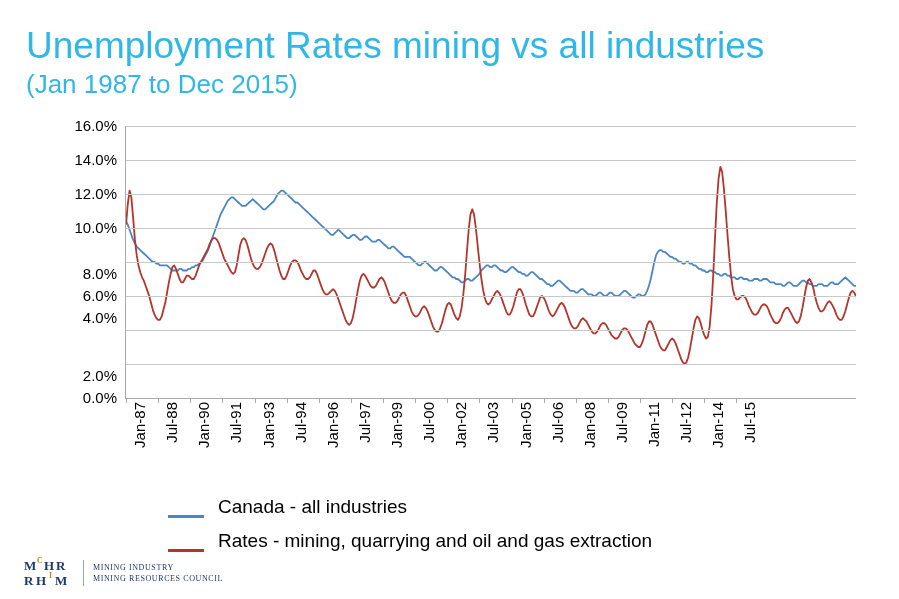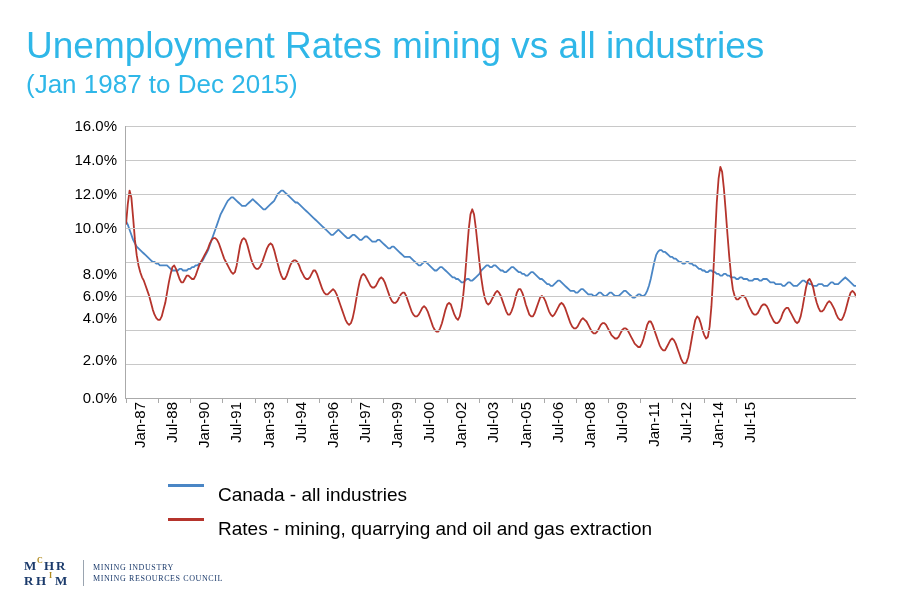--- a/index.html
+++ b/index.html
@@ -115,21 +115,21 @@
   }
   
   #legend {
     position: absolute;
     left: 168px;
     top: 484px;
     width: 640px;
   }
   .legend-row {
     display: flex;
-    align-items: flex-start;
+    align-items: flex-end;
     height: 34px;
   }
   .legend-swatch {
     width: 36px;
     height: 3px;
     margin-right: 14px;
     flex: 0 0 auto;
   }
   .legend-text {
     font-size: 19px;
@@ -183,21 +183,21 @@
 <div id="slide">
 
   <div class="title-block">
     <h1 class="chart-title">Unemployment Rates mining vs all industries</h1>
     <div class="chart-subtitle">(Jan 1987 to Dec 2015)</div>
   </div>
 
   <div id="chart-area">
     <div id="ylabels">
         <div class="ytick-label" style="top: 272px;">0.0%</div>
-        <div class="ytick-label" style="top: 234px;">2.0%</div>
+        <div class="ytick-label" style="top: 250px;">2.0%</div>
         <div class="ytick-label" style="top: 192px;">4.0%</div>
         <div class="ytick-label" style="top: 170px;">6.0%</div>
         <div class="ytick-label" style="top: 136px; margin-top: 12px;">8.0%</div>
         <div class="ytick-label" style="top: 102px;">10.0%</div>
         <div class="ytick-label" style="top: 68px;">12.0%</div>
         <div class="ytick-label" style="top: 34px;">14.0%</div>
         <div class="ytick-label" style="top: 0px;">16.0%</div>
       </div>
     <div id="plot-wrap">
       <div id="plot">

